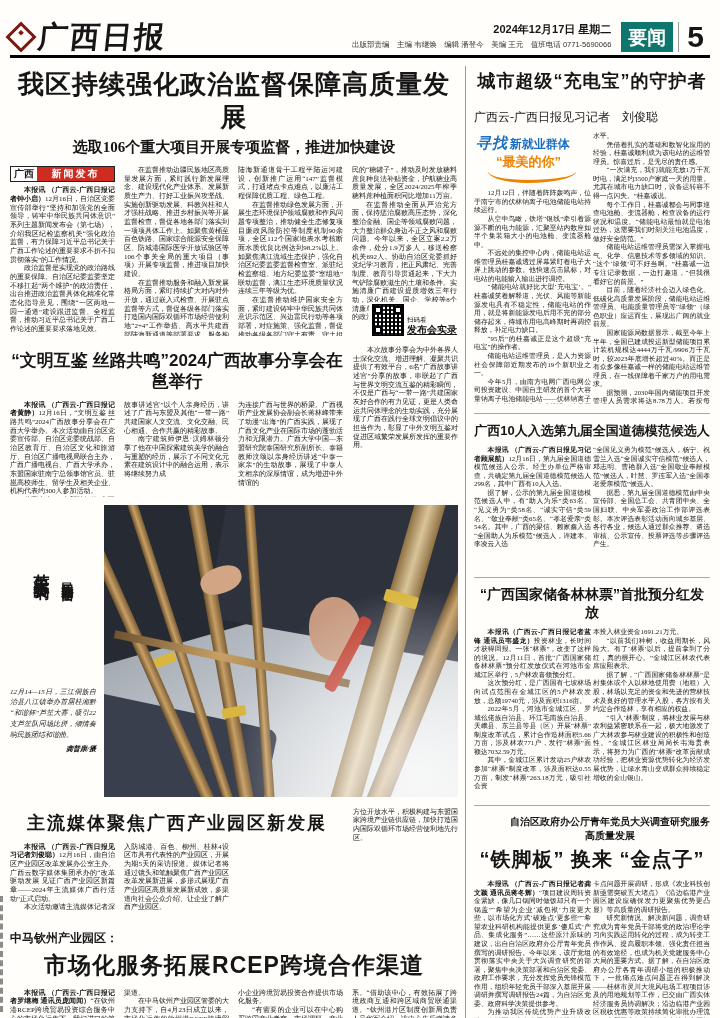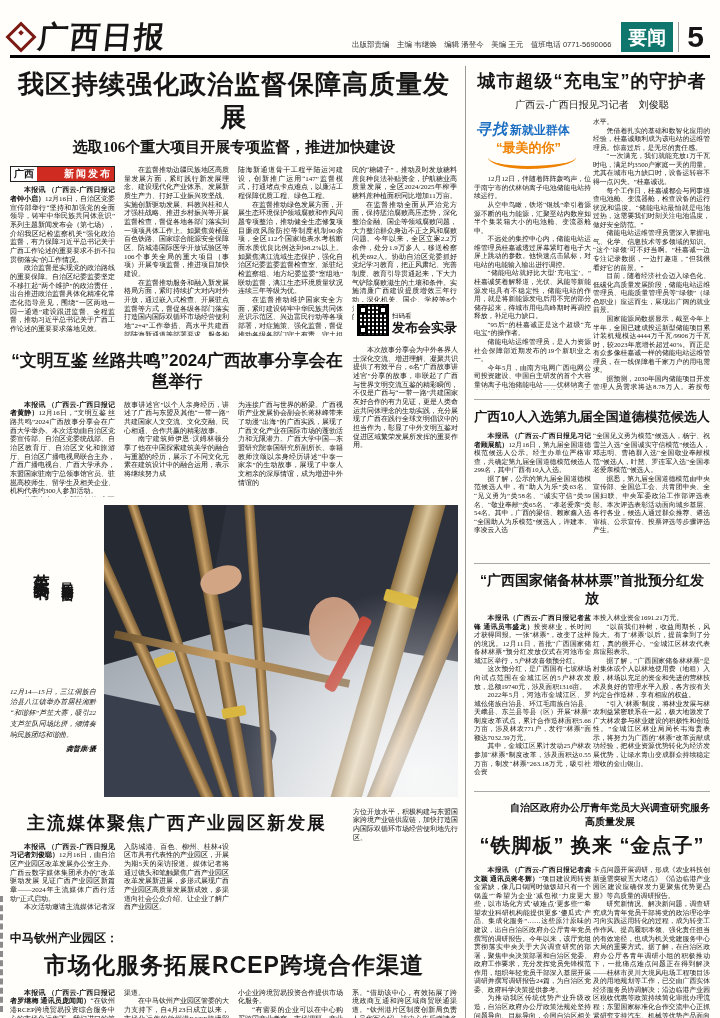--- a/index.html
+++ b/index.html
@@ -32,34 +32,34 @@
   .col p, .tail p, .cap-text p{margin:0;text-indent:2em;}
   .col p.noind, .tail p.noind{text-indent:0;}
   .col b{font-family:"Liberation Sans","DejaVu Sans",sans-serif;}
   
   .a1-head{font-family:"Liberation Sans","DejaVu Sans",sans-serif;font-weight:bold;font-size:26px;
     text-align:center;letter-spacing:1px;margin:2px 0 0 0;line-height:1.25;}
   .a1-sub{font-weight:bold;font-size:15px;text-align:center;margin:5px 0 9px 0;}
   .a1-body{height:170px;}
   .badge{display:flex;width:100%;border:1px solid #222;box-sizing:border-box;margin-bottom:4px;align-items:stretch;}
   .badge-region{font-weight:bold;font-size:10px;padding:1px 3px;background:#fff;}
-  .badge-label{flex:1;background:#d02b20;color:#fff;font-weight:bold;font-size:10px;text-align:right;
+  .badge-label{flex:1;background:#d02b20;color:#fff;font-weight:bold;font-size:10px;text-align:center;
     padding:1px 2px;letter-spacing:2px;font-family:"Liberation Sans","DejaVu Sans",sans-serif;}
   .lead-col4{position:relative;}
   .qr-wrap{position:absolute;right:0;bottom:0;display:flex;gap:3px;background:#fffefb;padding:2px 0 0 3px;}
   .qr{position:relative;width:32px;height:32px;border:1px solid #000;box-sizing:border-box;
      background:repeating-linear-gradient(0deg,rgba(0,0,0,.85) 0 2px,transparent 2px 4px),
                 repeating-linear-gradient(90deg,#000 0 2px,#fff 2px 4px);}
   .qr span{position:absolute;width:8px;height:8px;border:2px solid #000;background:#fff;box-sizing:border-box;}
   .qr span:nth-child(1){left:1px;top:1px;}
   .qr span:nth-child(2){right:1px;top:1px;}
   .qr span:nth-child(3){left:1px;bottom:1px;}
   .qr-labels{display:flex;flex-direction:column;justify-content:flex-end;}
   .qr-l1{font-size:6.5px;}
-  .qr-l2{font-size:13px;font-weight:bold;}
+  .qr-l2{font-size:10px;font-weight:bold;text-decoration:underline;}
   
   .a2{display:flex;gap:9px;margin-top:10px;}
   .a2-main{flex:0 0 334px;}
   .a2-head{font-weight:bold;font-size:17px;text-align:center;margin:4px 0 8px 0;line-height:1.25;
     font-family:"Liberation Sans","DejaVu Sans",sans-serif;}
   .a2-cols{height:96px;}
   .a2-col4{flex:1;height:142px;overflow:hidden;font-size:7px;line-height:1.24;text-align:justify;}
   .a2-col4 p{margin:0;text-indent:2em;}
   .a2-col4 p.noind{text-indent:0;}
   
@@ -104,21 +104,21 @@
   .a4{margin-top:7px;}
   .a4-kicker{font-family:"Liberation Sans","DejaVu Sans",sans-serif;font-weight:bold;font-size:12px;}
   .a4-head{font-family:"Liberation Sans","DejaVu Sans",sans-serif;font-weight:bold;font-size:23px;
     text-align:center;letter-spacing:1px;margin:3px 0 8px 0;}
   .a4-body{height:92px;}
   
   .r-art{padding-bottom:7px;}
   .r-rule{border-top:1px solid #a8a8a8;margin:2px 0 2px 0;}
   .r-head1{font-family:"Liberation Sans","DejaVu Sans",sans-serif;font-weight:bold;font-size:18px;
     text-align:center;margin:3px 0 0 0;letter-spacing:1px;}
-  .r-byline{font-size:10px;text-align:center;margin:5px 0 6px 0;color:#222;}
+  .r-byline{font-size:12px;text-align:left;margin:16px 0 6px 0;color:#222;}
   .r-cols{display:flex;gap:2px;overflow:hidden;}
   .r-col{flex:1;min-width:0;overflow:hidden;font-size:6.8px;line-height:1.26;text-align:justify;}
   .r-col p{margin:0;text-indent:2em;}
   .r-col p.noind{text-indent:0;}
   .r-col b{font-family:"Liberation Sans","DejaVu Sans",sans-serif;}
   .r1-cols{height:272px;}
   .r2-cols{height:122px;}
   .r3-cols{height:168px;}
   .r4-cols{height:186px;}
   .r-head2{font-family:"Liberation Sans","DejaVu Sans",sans-serif;font-weight:bold;font-size:13px;
@@ -146,20 +146,21 @@
 
   <header class="masthead">
     <div class="logo-block">
       <div class="diamond">
           <i></i>
         </div>
       <div class="paper-name">广西日报</div>
     </div>
     <div class="header-right">
       <div class="pub-info">
+        <div class="pub-date">2024年12月17日 星期二</div>
         <div class="pub-staff">出版部责编　主编 韦继焕　编辑 潘登今　美编 王元　值班电话 0771-5690066</div>
       </div>
       <div class="section-box">
         <div class="section-name">要闻</div>
         <div class="page-no">5</div>
       </div>
     </div>
   </header>
   <div class="thick-rule"></div>
 

